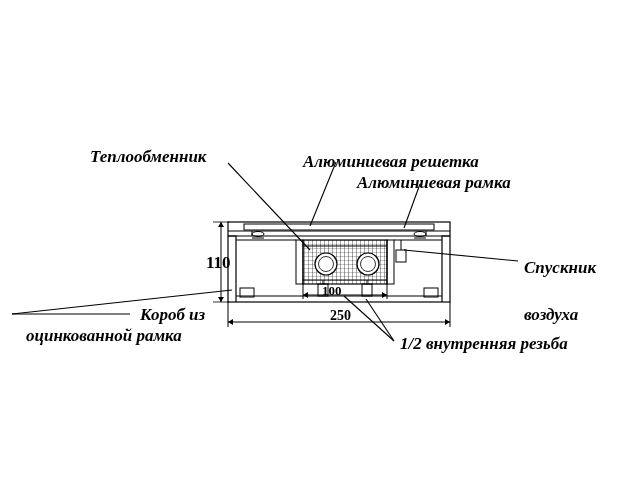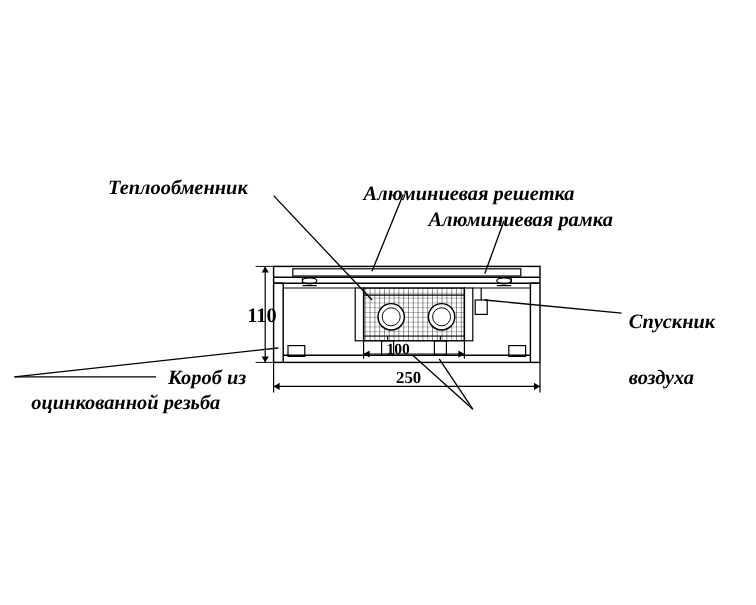--- a/index.html
+++ b/index.html
@@ -171,22 +171,23 @@
   <div class="label sz" style="left:90px; top:147px;">Теплообменник</div>
 
   <div class="label sz" style="left:357px; top:173px;">Алюминиевая рамка</div>
 
   <div class="label sz" style="left:303px; top:152px;">Алюминиевая решетка</div>
 
   <div class="label sz" style="left:524px; top:258px;">Спускник</div>
   <div class="label sz" style="left:524px; top:278px;margin-top:27px;">воздуха</div>
 
   <div class="label sz" style="left:140px; top:305px;">Короб из</div>
-  <div class="label sz" style="left:26px; top:326px;">оцинкованной резьба</div>
+  <div class="label sz" style="left:26px; top:326px;">оцинкованной рамка</div>
 
+  <div class="label sz" style="left:400px; top:334px;">1/2 внутренняя резьба</div>
 
   <div class="dimtext" style="left:206px; top:253px;">110</div>
 
   <div class="dimtext" style="left:322px; top:283px; font-size:13px;">100</div>
 
   <div class="dimtext" style="left:330px; top:308px; font-size:14px;">250</div>
 
 </div>
 
 </body></html>

